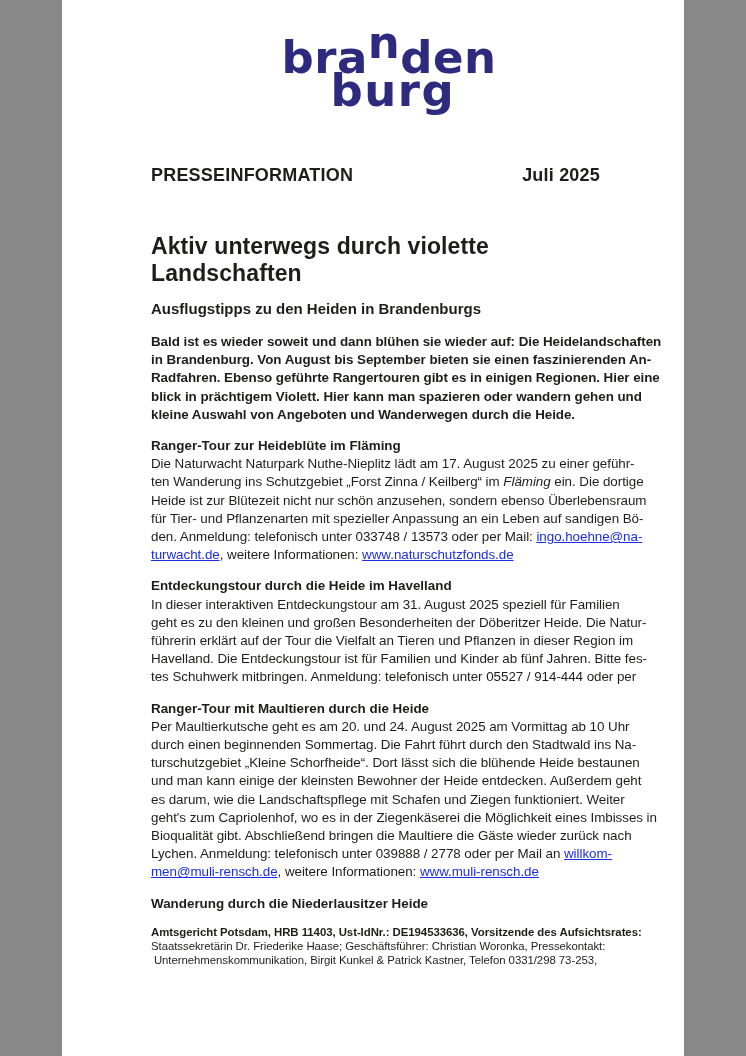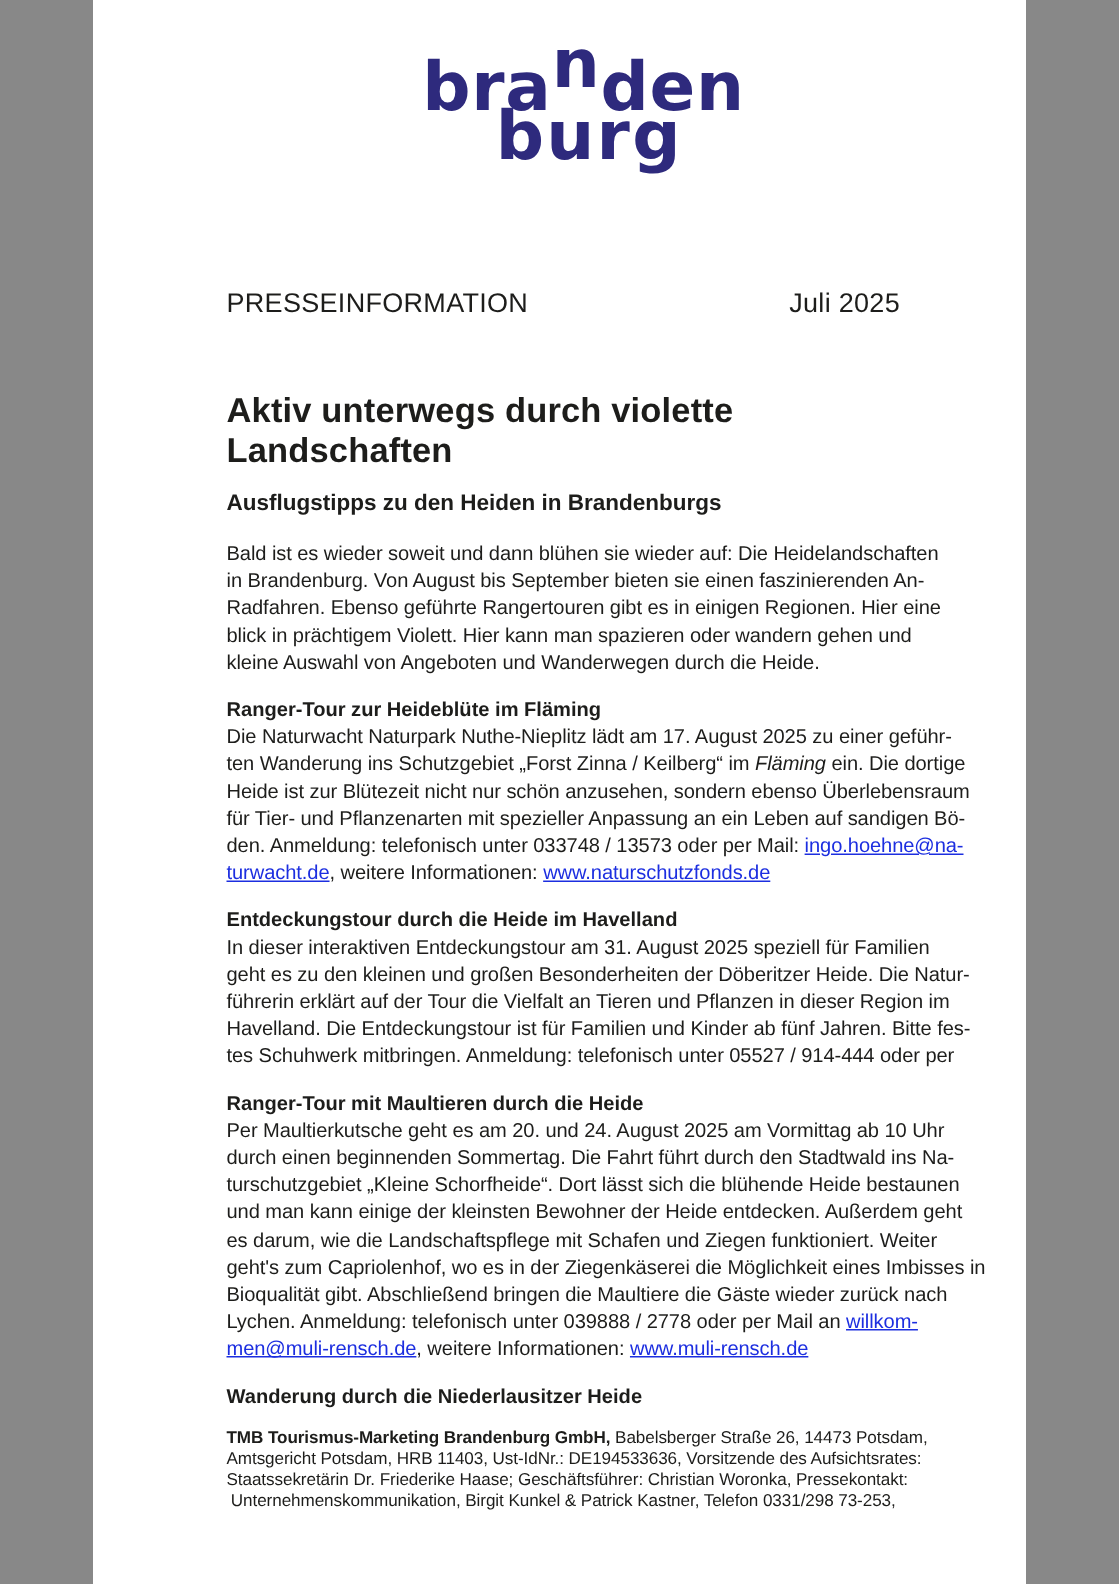--- a/index.html
+++ b/index.html
@@ -16,30 +16,30 @@
     position:relative; width:188px; height:84px; margin:35px auto 0;
     color:var(--logo); font-weight:bold; font-size:45px; line-height:1;
     letter-spacing:0.5px; font-family:"DejaVu Sans","Liberation Sans",sans-serif;
   }
   .logo-l1 { position:absolute; top:0; left:0; }
   .logo-l1 .raised { position:relative; top:-15px; }
   .logo-l2 { position:absolute; top:33px; left:49px; letter-spacing:1.5px; }
   
   .header-row {
     display:flex; justify-content:space-between; align-items:flex-start;
-    margin-top:73px; font-weight:normal; font-size:18px; letter-spacing:0.2px;
+    margin-top:46px; font-weight:bold; font-size:18px; letter-spacing:0.2px;
   }
   
   .title { margin-top:47px; font-size:23px; font-weight:bold; letter-spacing:0.1px; }
   .subtitle { margin-top:13px; font-size:15px; font-weight:bold; }
   
   .para { font-size:13.4px; line-height:18.2px; letter-spacing:-0.05px; }
   .para .line { white-space:nowrap; }
   .intro { margin-top:16px; }
-  .intro .line span { font-weight:normal; }
+  .intro .line span { font-weight:bold; }
   section { margin-top:13px; }
   .s-head { font-size:13.4px; line-height:18.2px; font-weight:bold; }
   .b { font-weight:normal; }
   .i { font-style:italic; }
   .lnk { color:var(--link); text-decoration:underline; cursor:pointer; }
   
   .footer { margin-top:12px; font-size:11.4px; line-height:14px; }
   .footer .line { text-align:center; white-space:nowrap; }
   .footer .line:first-child span:first-child { font-weight:bold; }
 </style>
@@ -105,19 +105,18 @@
         <div class="line"><span class="">Lychen. </span><span class="b">Anmeldung</span><span class="">: telefonisch unter 039888 / 2778 oder per Mail an </span><span class="lnk">willkom-</span></div>
         <div class="line"><span class="lnk">men@muli-rensch.de</span><span class="">, weitere Informationen: </span><span class="lnk">www.muli-rensch.de</span></div>
       </div>
   </section>
 
   <section>
     <h3 class="s-head">Wanderung durch die Niederlausitzer Heide</h3>
   </section>
 
   <div class="para footer">
-      <div class="line"><span class="b">TMB Tourismus-Marketing Brandenburg GmbH,</span><span class=""> Babelsberger Straße 26, 14473 Potsdam,</span></div>
       <div class="line"><span class="">Amtsgericht Potsdam, HRB 11403, Ust-IdNr.: DE194533636, Vorsitzende des Aufsichtsrates:</span></div>
       <div class="line"><span class="">Staatssekretärin Dr. Friederike Haase; Geschäftsführer: Christian Woronka, Pressekontakt:</span></div>
       <div class="line"><span class="">Unternehmenskommunikation, Birgit Kunkel &amp; Patrick Kastner, Telefon 0331/298 73-253,</span></div>
     </div>
 
 </div>
 
 </body></html>

